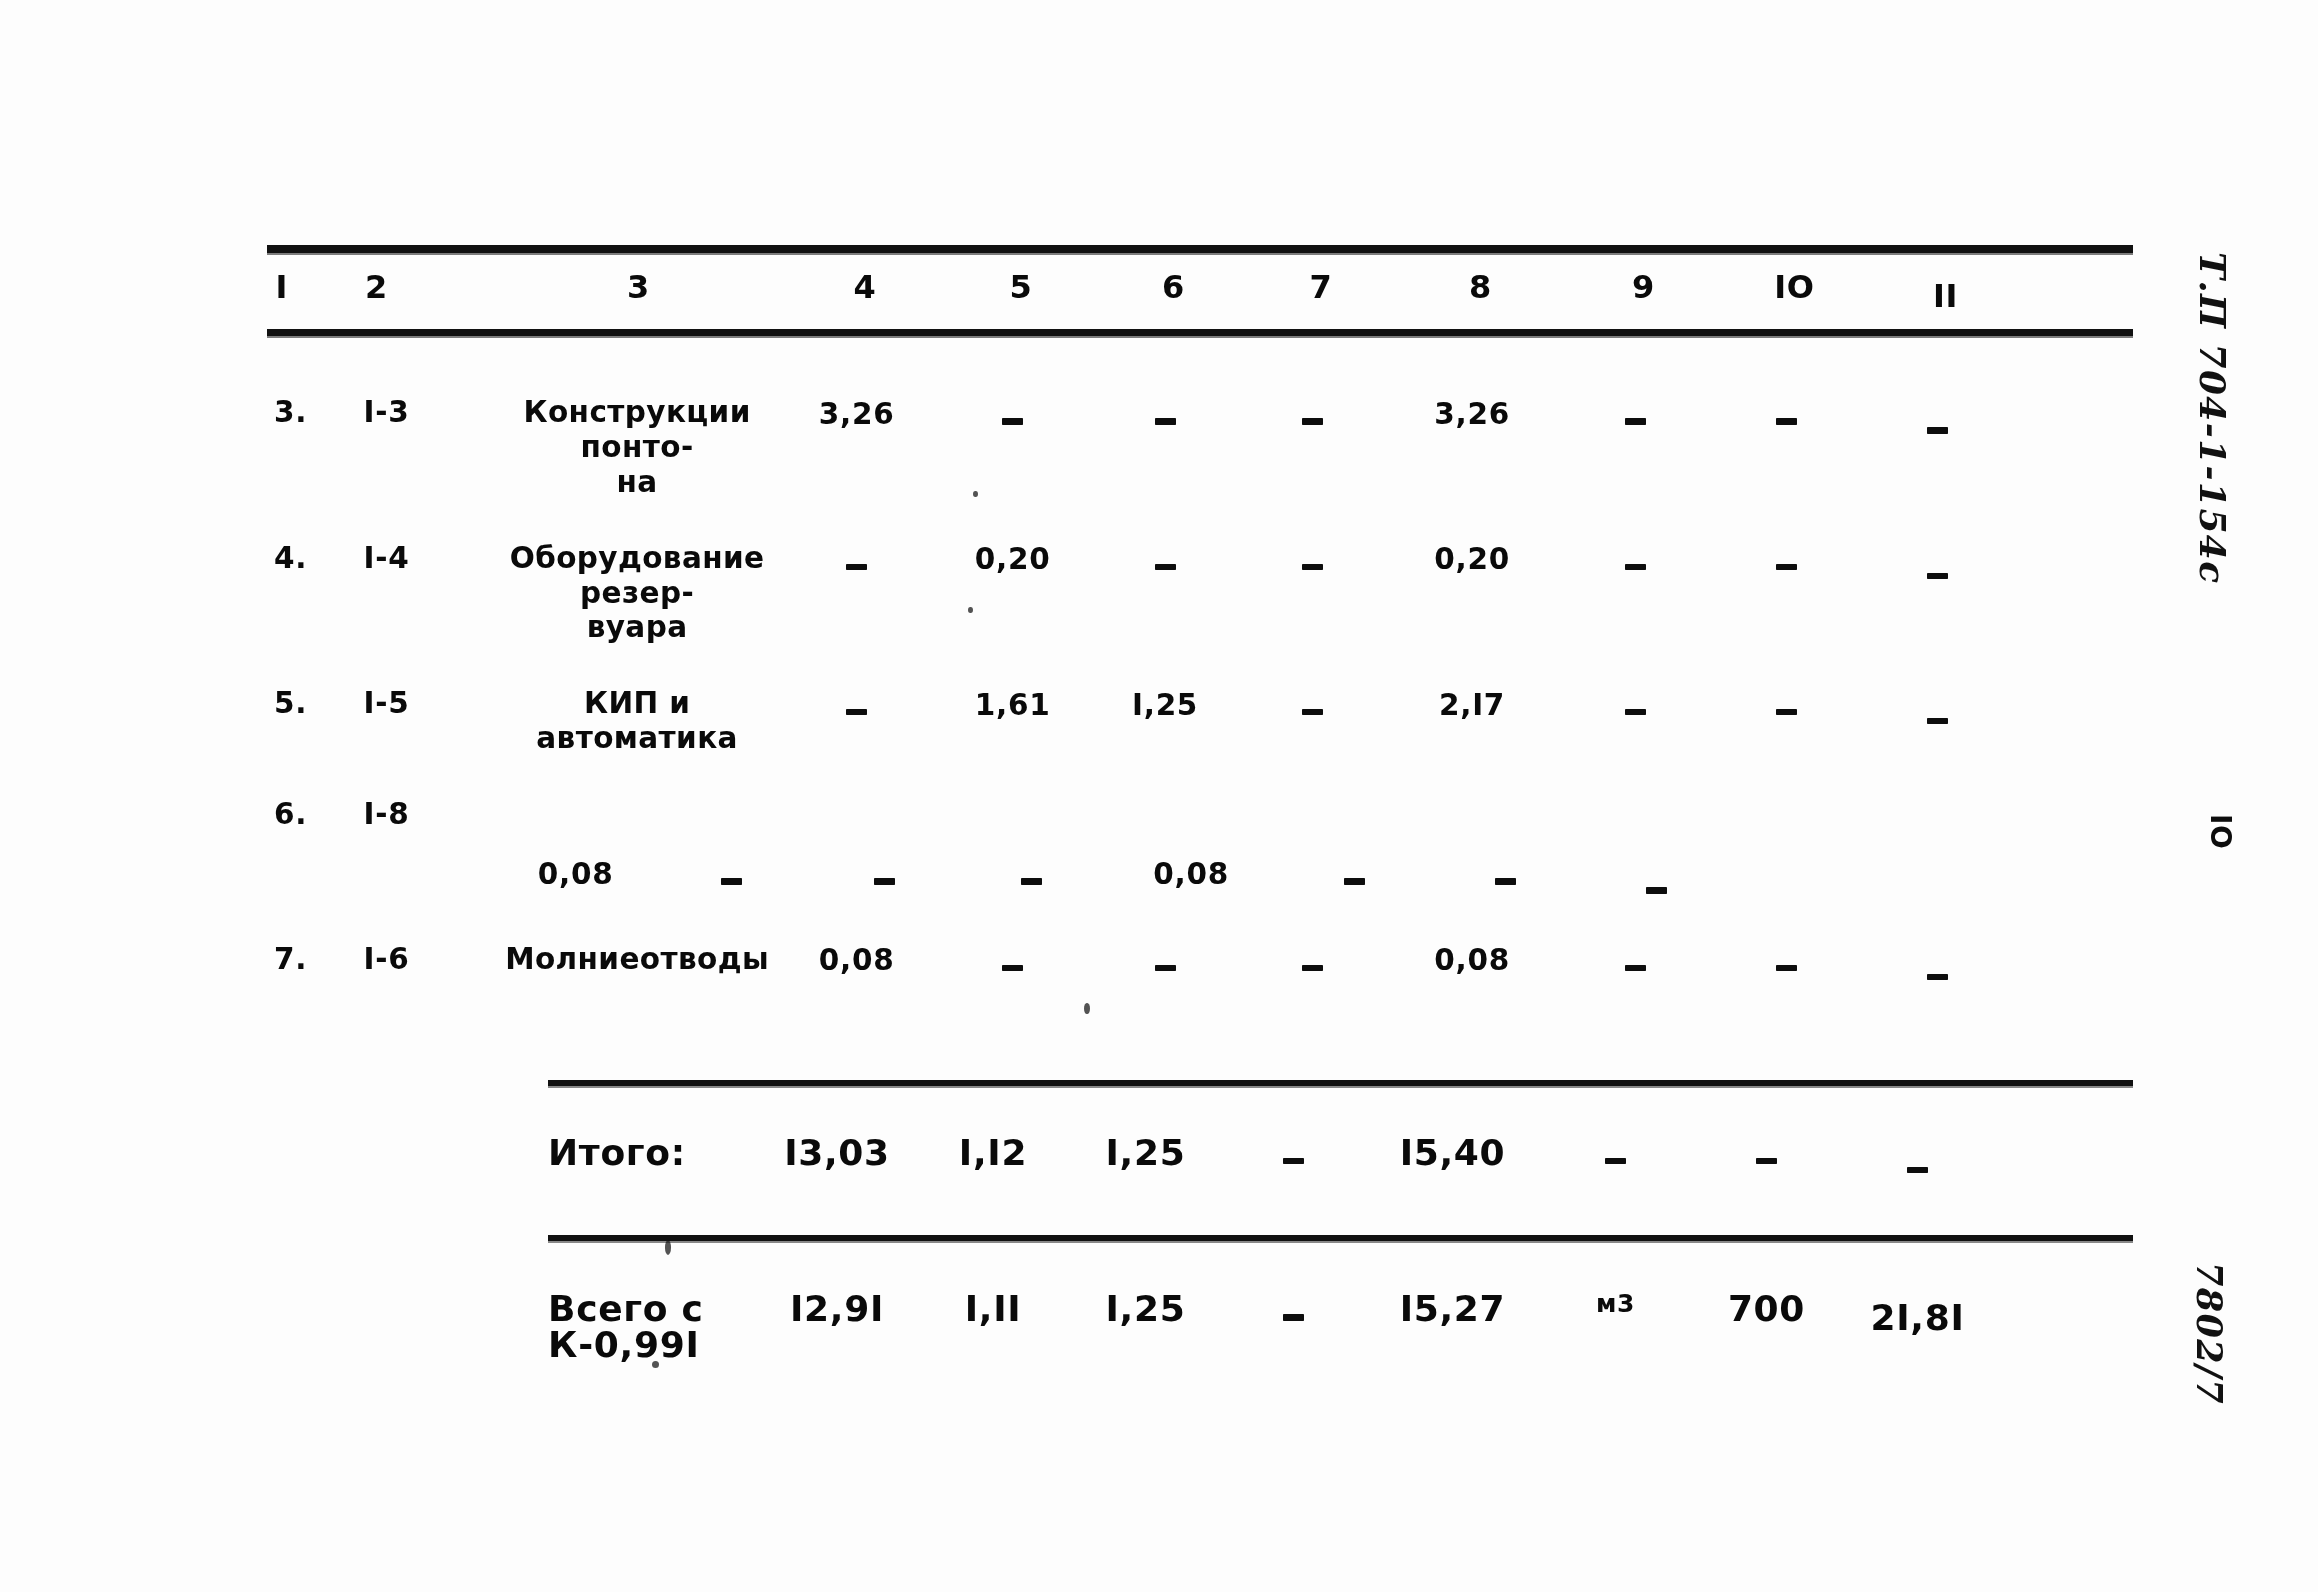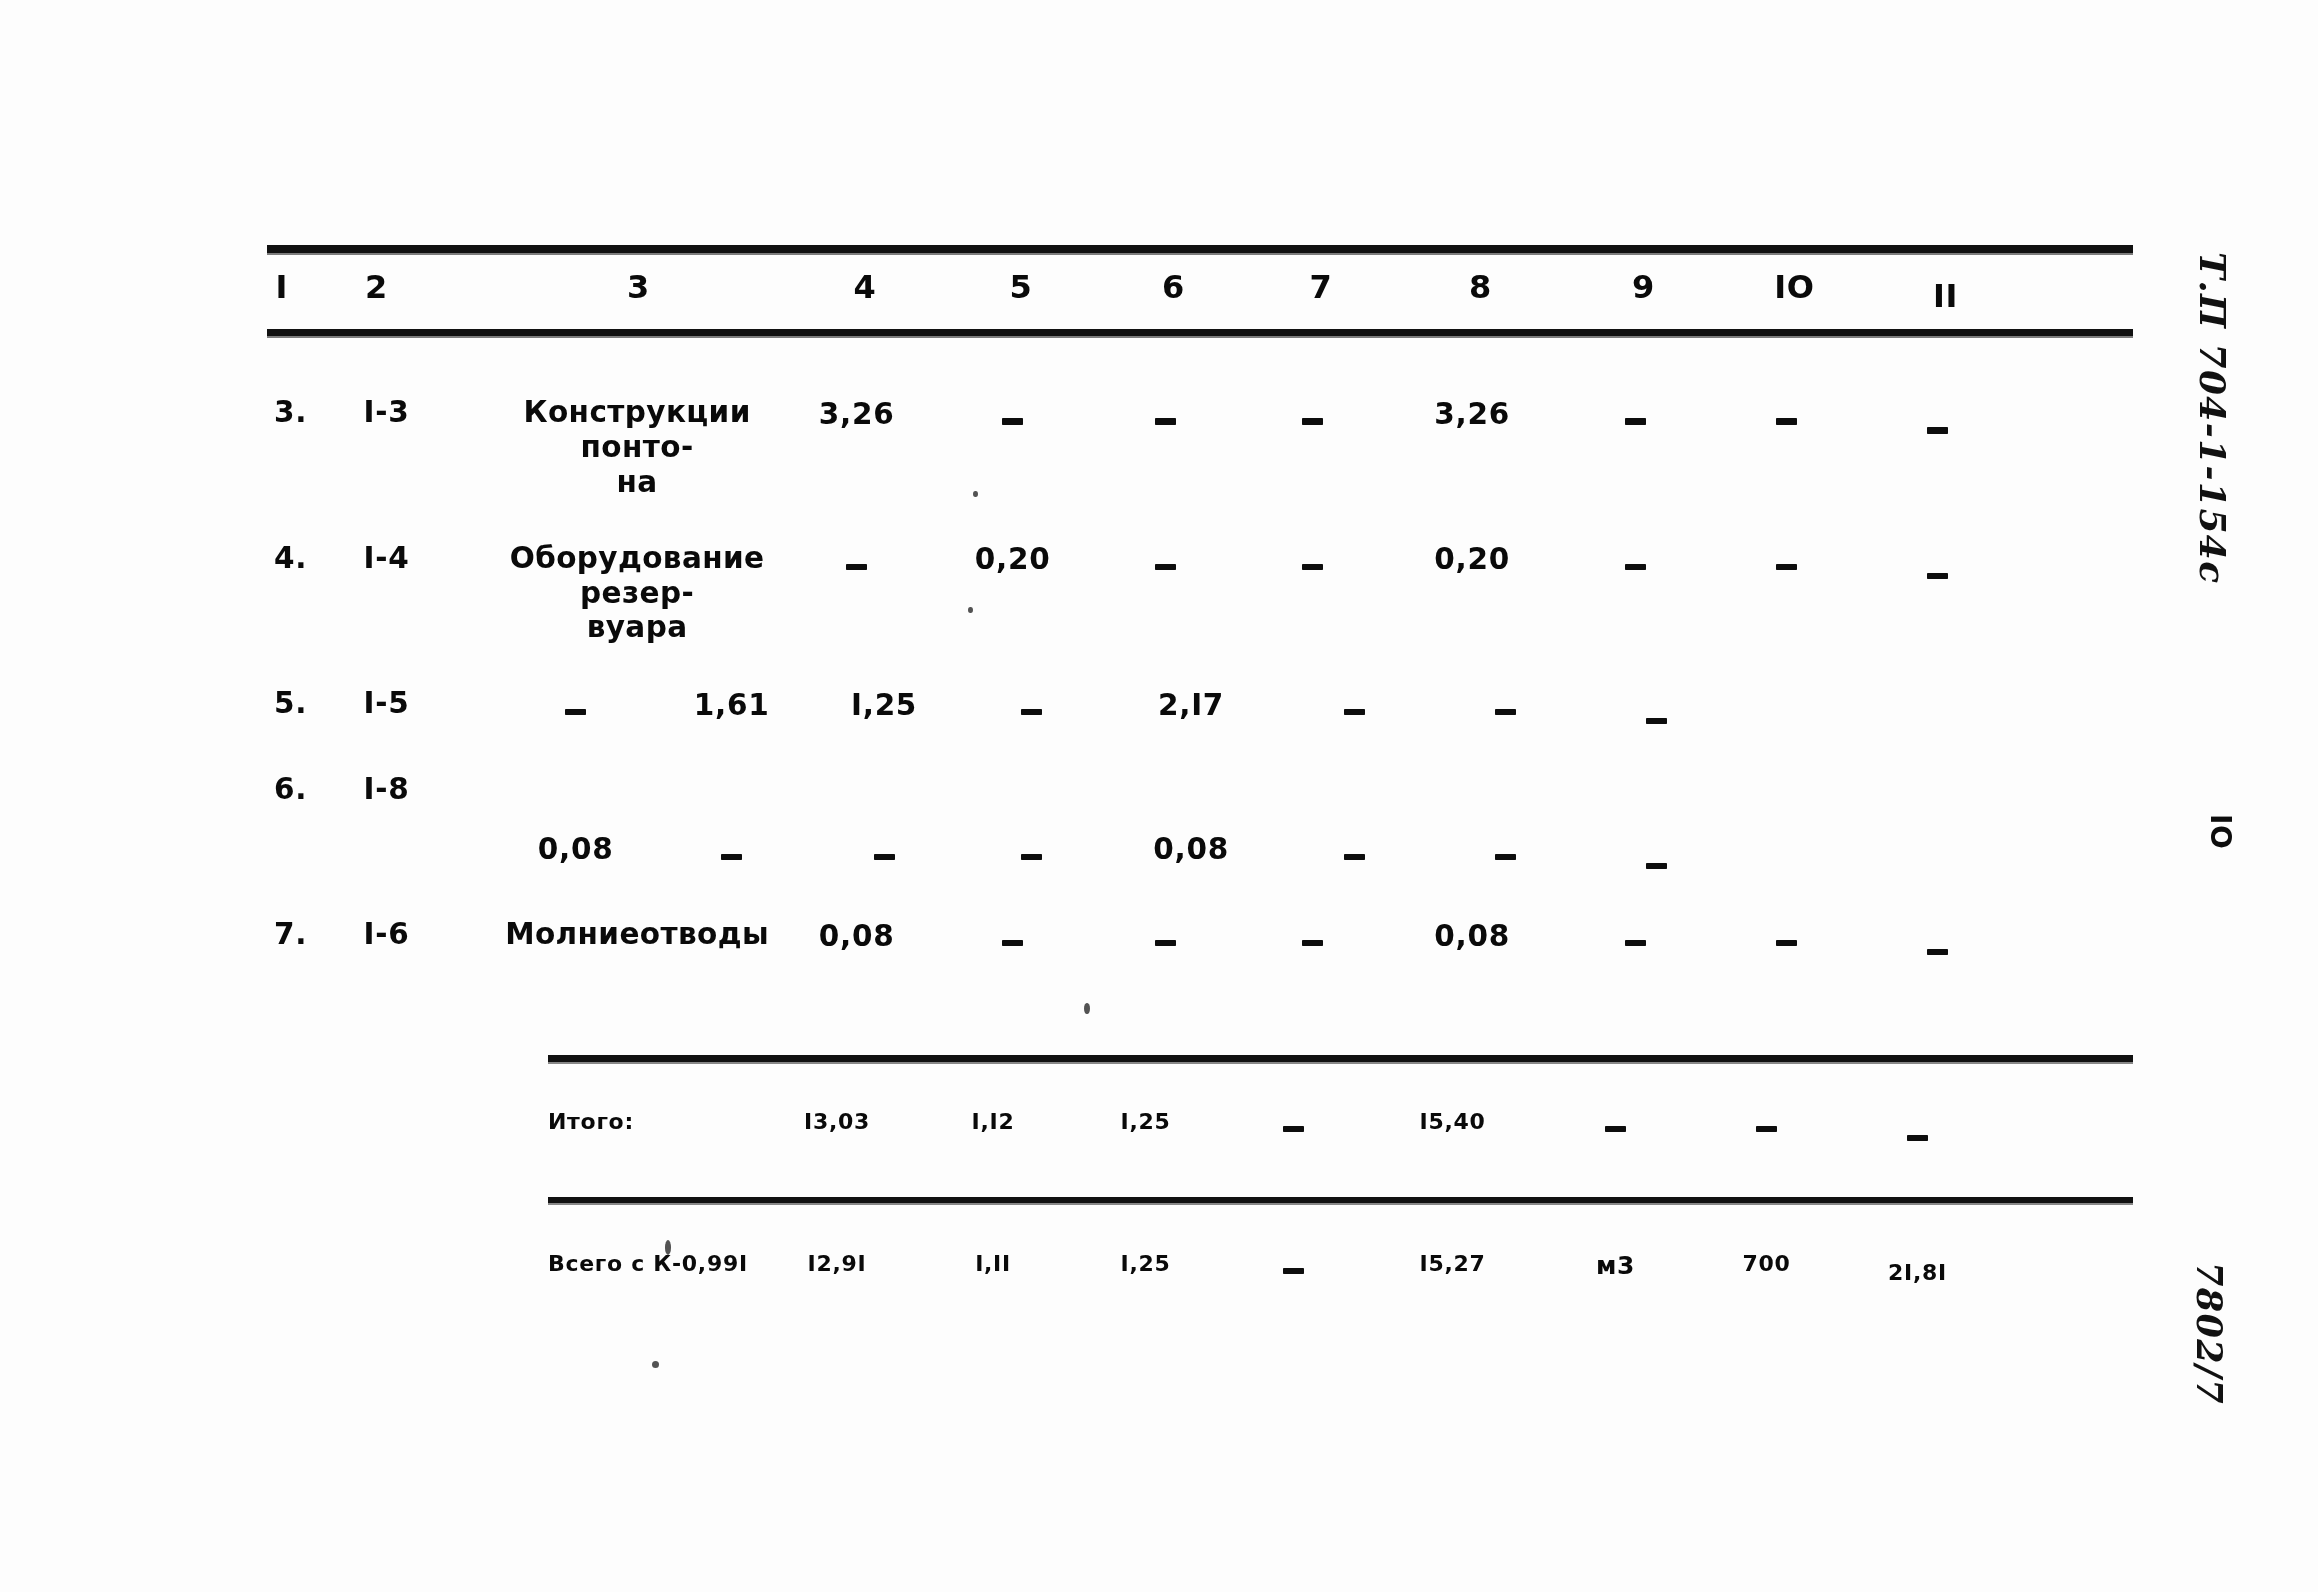--- a/index.html
+++ b/index.html
@@ -125,21 +125,21 @@
     left: 0; right: 0; top: 100%;
     height: 2.1px;
     background: rgba(20,20,20,0.5);
   }
 
   .total-row {
     display: flex;
     width: 100%;
   }
   .total-row > div {
-    font-size: 22px;
+    font-size: 36px;
     line-height: 1;
   }
   .total-lbl {
     width: 491px;
     flex: none;
     padding-left: 281px;
     box-sizing: border-box;
     text-align: left;
   }
 
@@ -254,20 +254,21 @@
         <div class="c-v7 vcell"><span class="dash"></span></div>
         <div class="c-v8 vcell">0,20</div>
         <div class="c-v9 vcell"><span class="dash"></span></div>
         <div class="c-v10 vcell"><span class="dash"></span></div>
         <div class="c-v11 vcell"><span class="dash"></span></div>
       </div>
 
       <div class="drow">
         <div class="c-num">5.</div>
         <div class="c-code">I-5</div>
+        <div class="c-desc">КИП и автоматика</div>
         <div class="c-v4 vcell"><span class="dash"></span></div>
         <div class="c-v5 vcell">1,61</div>
         <div class="c-v6 vcell">I,25</div>
         <div class="c-v7 vcell"><span class="dash"></span></div>
         <div class="c-v8 vcell">2,I7</div>
         <div class="c-v9 vcell"><span class="dash"></span></div>
         <div class="c-v10 vcell"><span class="dash"></span></div>
         <div class="c-v11 vcell"><span class="dash"></span></div>
       </div>
 

